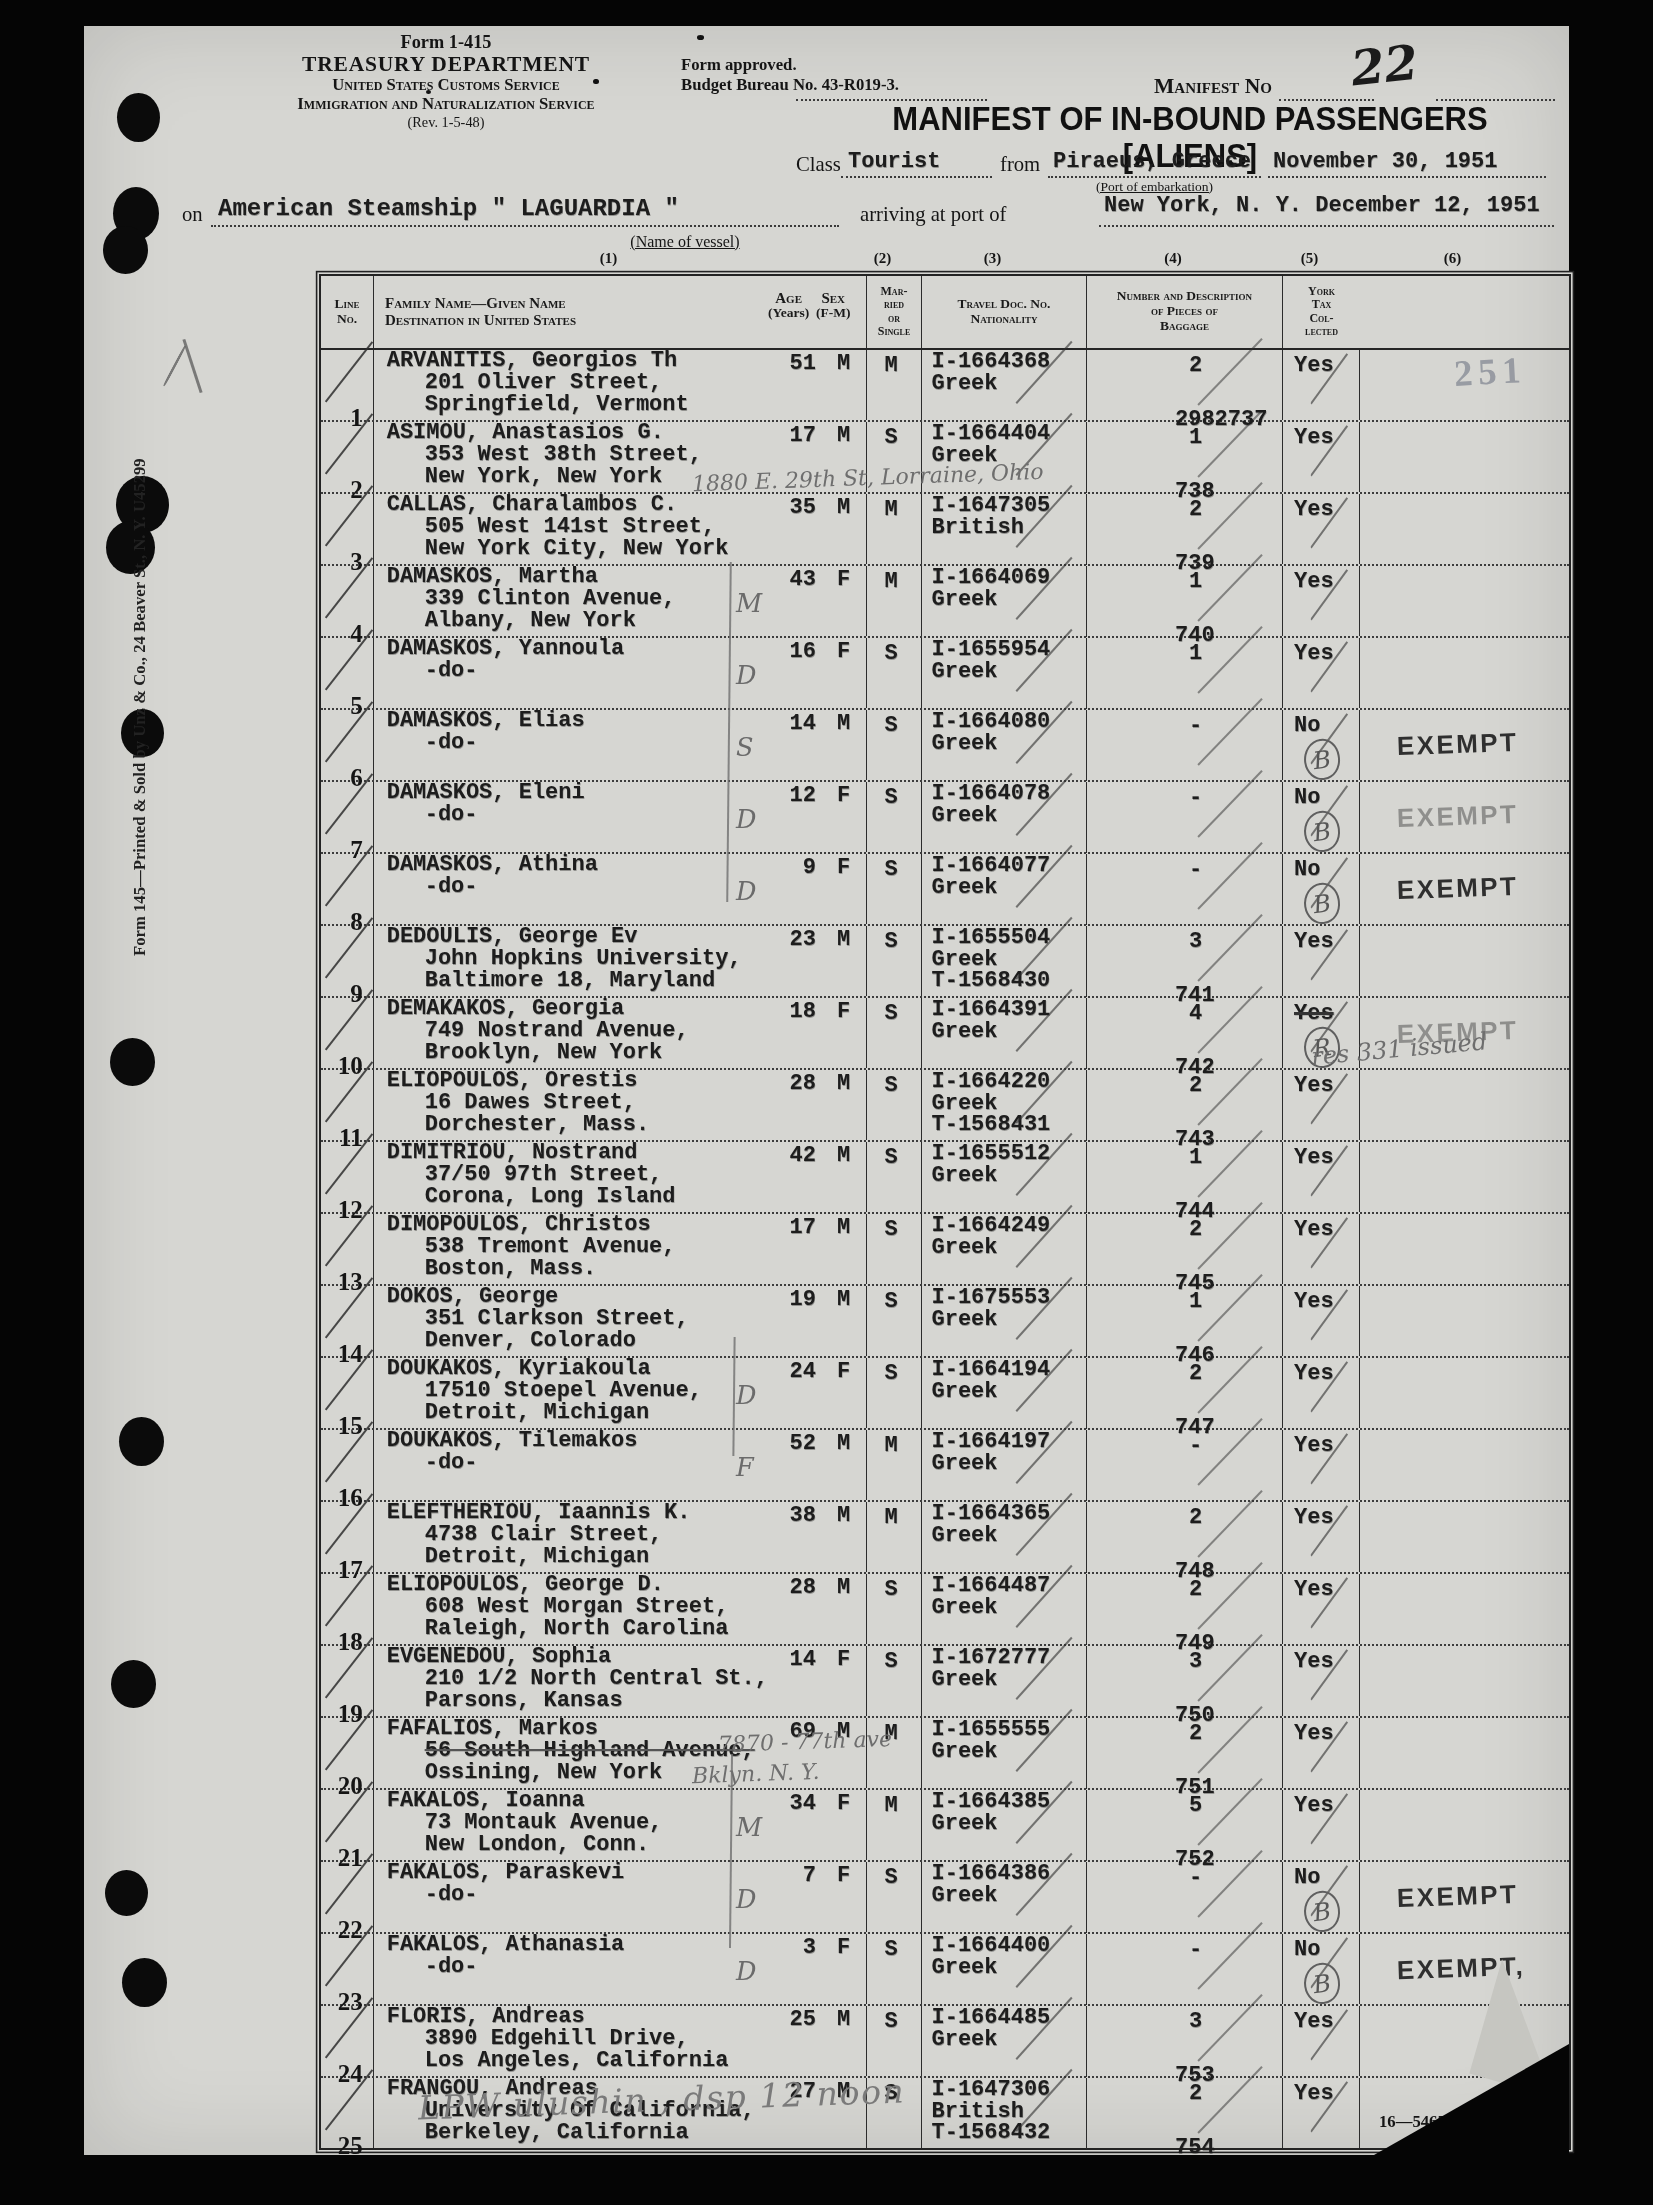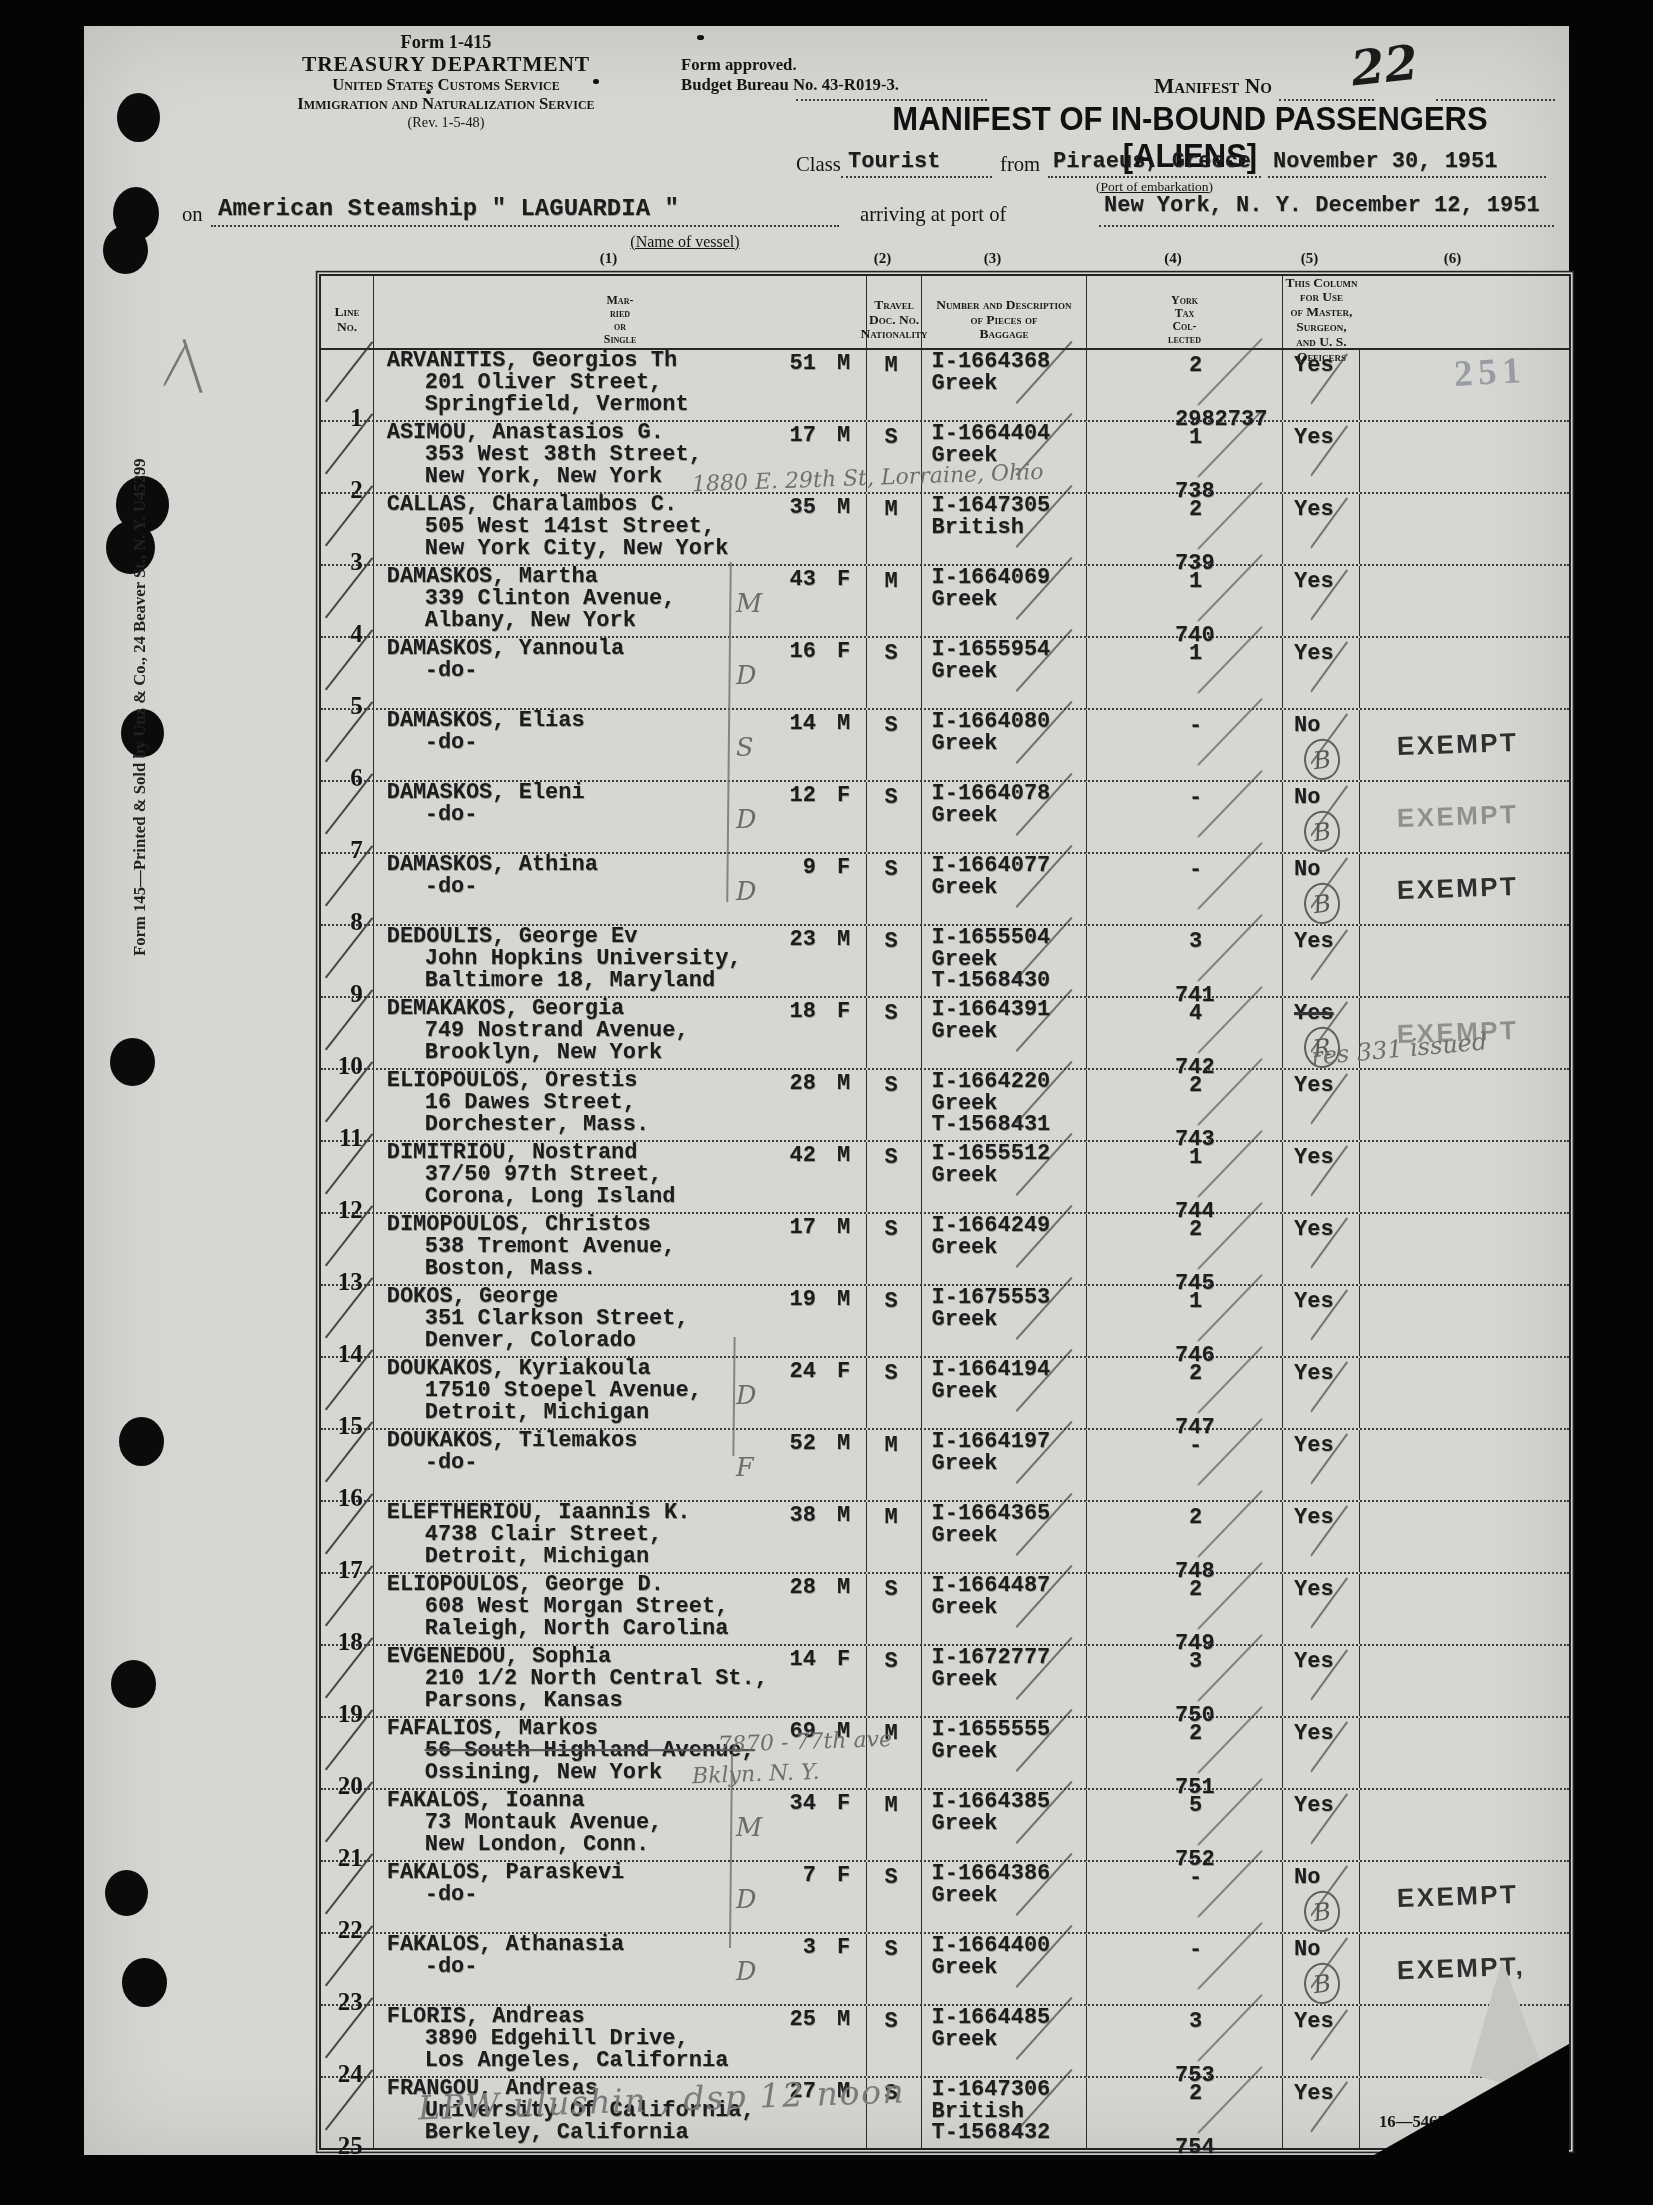--- a/index.html
+++ b/index.html
@@ -165,20 +165,32 @@
       <div class="cell">(5)</div>
       <div class="cell">(6)</div>
     </div>
 
     <div class="mtable">
       <div class="grid thead">
         <div class="cell sc th-s">
           <div>Line</div>
             <div>No.</div>
         </div>
+        <div class="cell sc th-name" style="position:relative;">
+          <div>Family Name—Given Name</div>
+          <div>Destination in United States</div>
+          <div class="abs sc" style="left:394px;top:14.3px;text-align:center;font-size:15px;line-height:1.1;">
+            <div>Age</div>
+              <div style="font-variant:normal;font-size:13.5px;">(Years)</div>
+          </div>
+          <div class="abs sc" style="left:442px;top:14.3px;text-align:center;font-size:15px;line-height:1.1;">
+            <div>Sex</div>
+              <div style="font-variant:normal;font-size:13.5px;">(F-M)</div>
+          </div>
+        </div>
         <div class="cell sc th-xs">
           <div>Mar-</div>
             <div>ried</div>
           <div>or</div>
             <div>Single</div>
         </div>
         <div class="cell sc th-s">
           <div>Travel Doc. No.</div>
             <div>Nationality</div>
         </div>
@@ -186,25 +198,20 @@
           <div>Number and Description</div>
             <div>of Pieces of</div>
             <div>Baggage</div>
         </div>
         <div class="cell sc th-xs">
           <div>York</div>
             <div>Tax</div>
           <div>Col-</div>
             <div>lected</div>
         </div>
-        <div class="cell sc th-s">
-          <div>This Column for Use</div>
-            <div>of Master, Surgeon,</div>
-            <div>and U. S. Officers</div>
-        </div>
       </div>
 
       <div>
           <div class="grid row">
     <div class="cell c-line">
       <span class="slash s-line"></span>
       <span class="line-no printed">1</span>
     </div>
     <div class="cell c-name">
       <div class="typed nm">ARVANITIS, Georgios Th</div>

